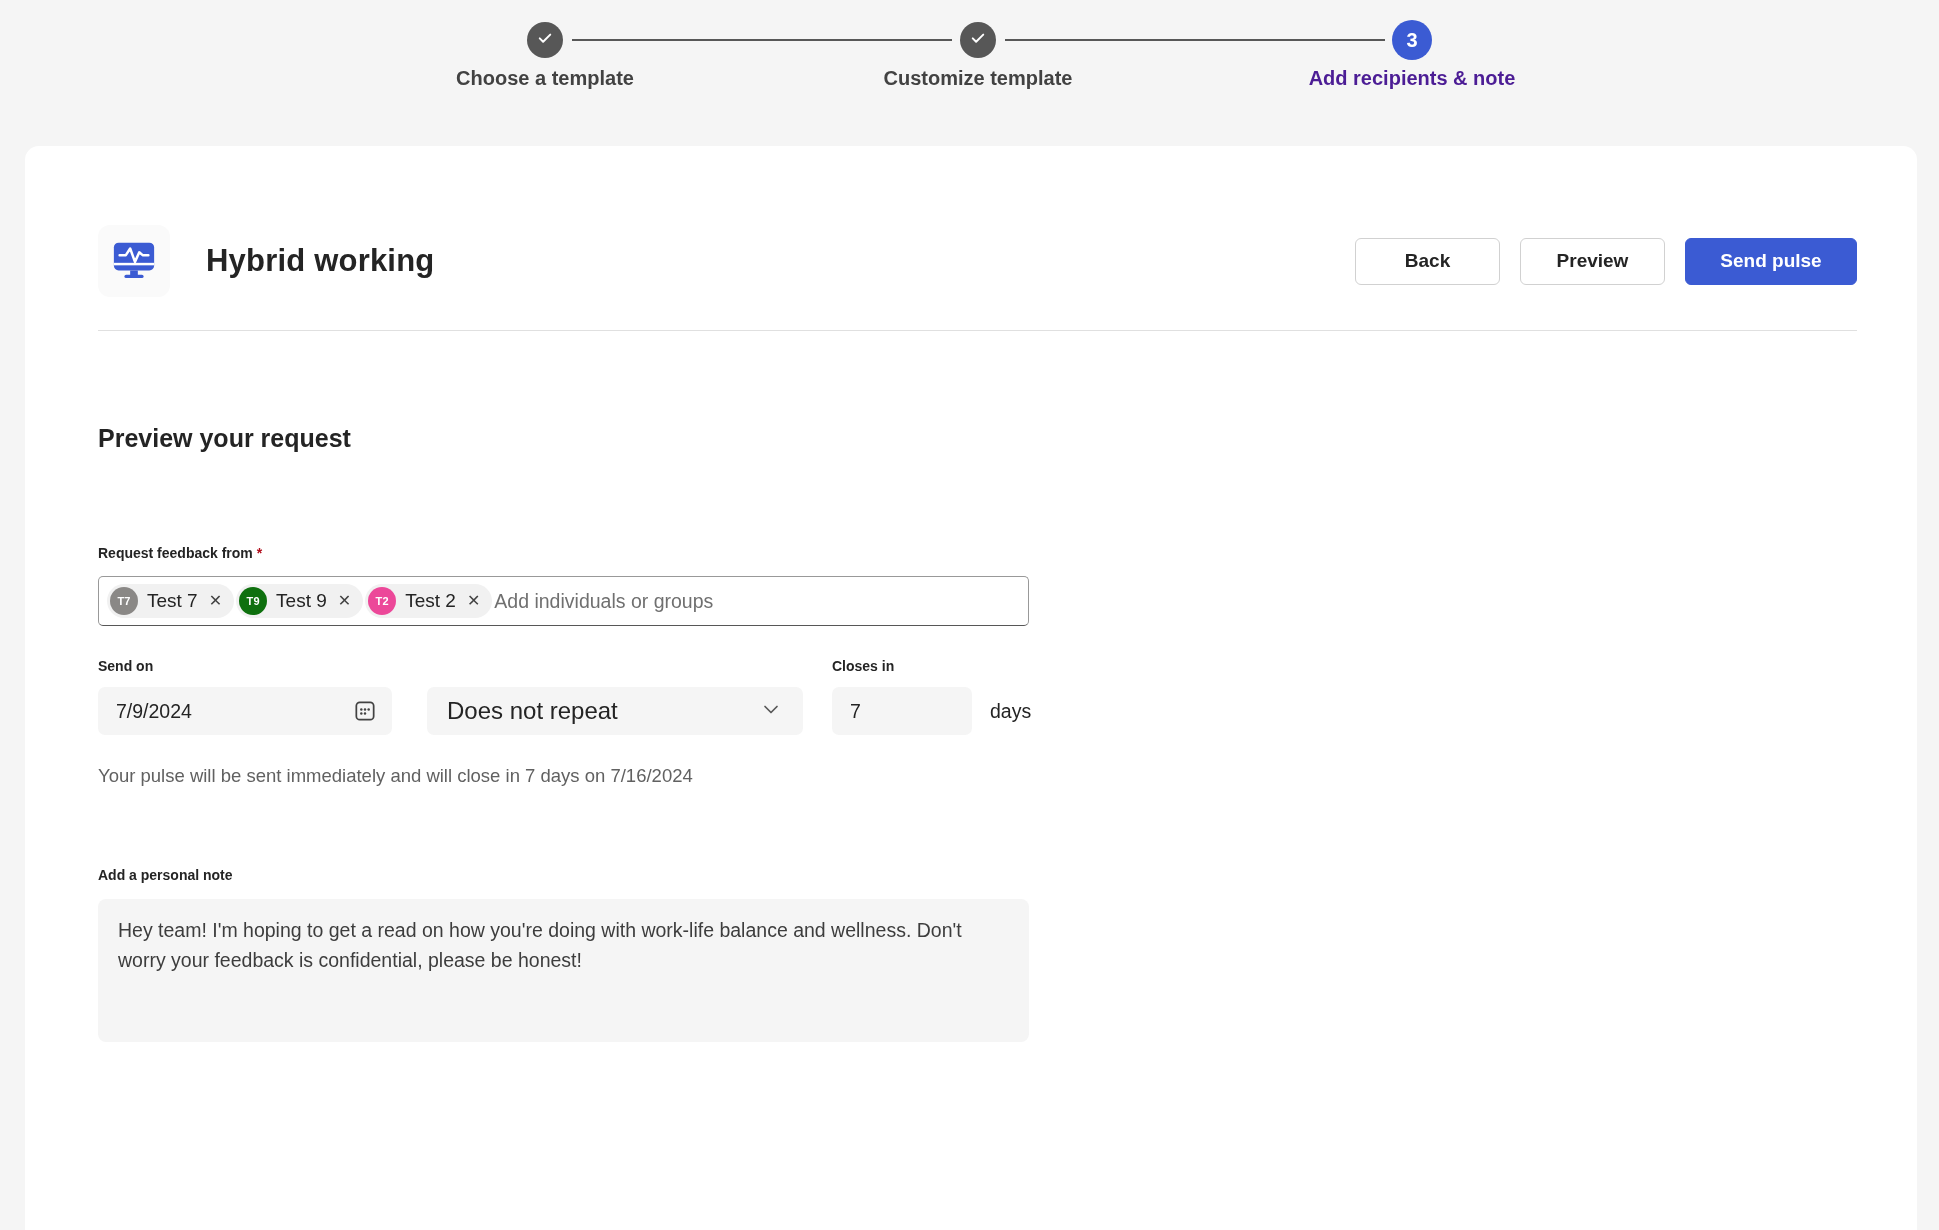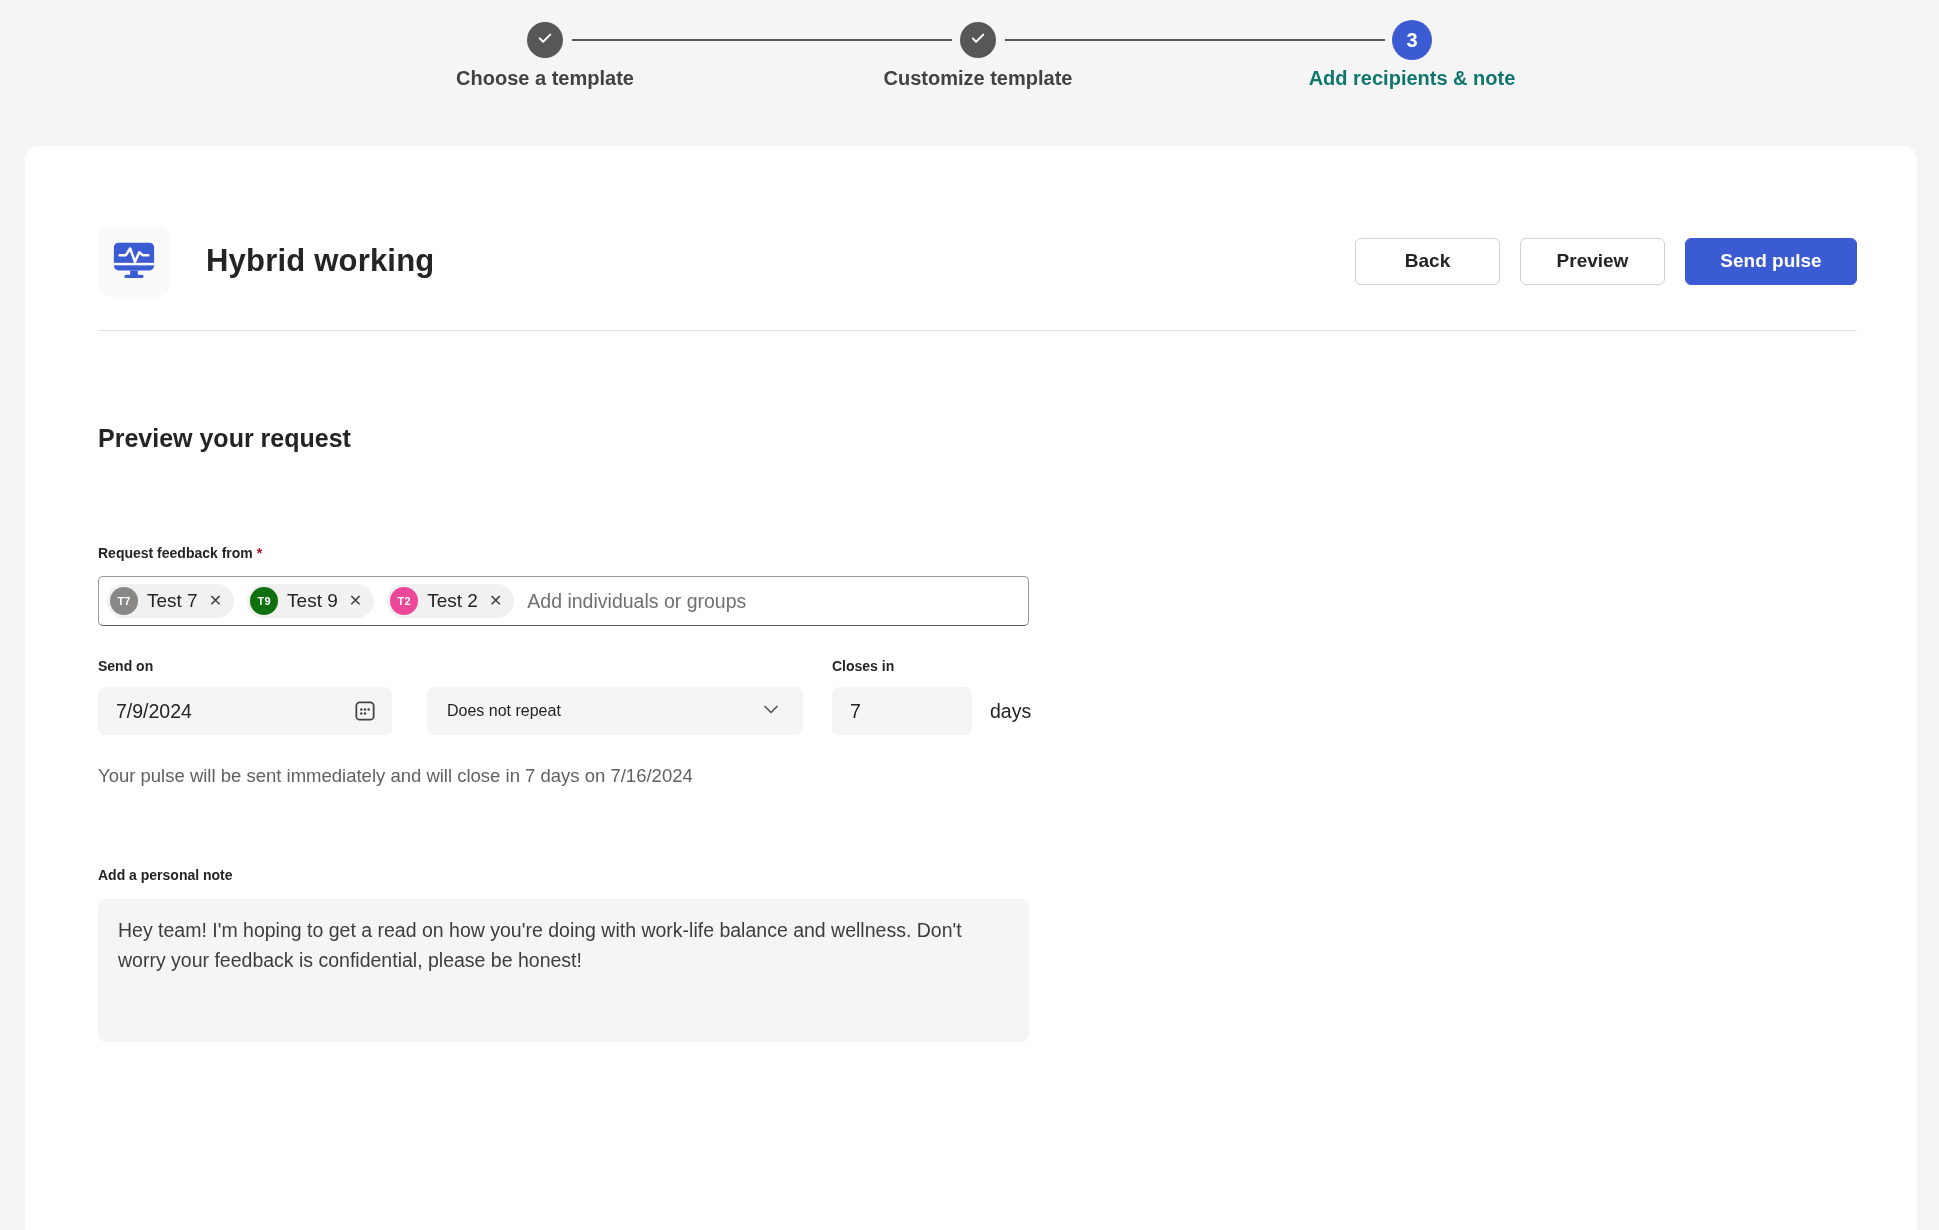--- a/index.html
+++ b/index.html
@@ -21,21 +21,21 @@
   .step-circle.complete { width: 36px; height: 36px; background: #575757; }
   .step-circle.current  { width: 40px; height: 40px; background: #3B5BD3; font-size: 20px; font-weight: 600; }
   .step-circle svg { width: 18px; height: 18px; }
   .step-line { position: absolute; top: 39px; height: 2px; background: #575757; }
   .step-line.l1 { left: 572px;  width: 380px; }
   .step-line.l2 { left: 1005px; width: 380px; }
   .step-label {
     position: absolute; top: 67px; transform: translateX(-50%);
     font-size: 20px; font-weight: 600; color: #424242; white-space: nowrap;
   }
-  .step-label.current { color: #0f766e; text-align: right; }
+  .step-label.current { color: #4c1d95; text-align: right; }
 
   
   .card {
     position: absolute; left: 25px; top: 146px; width: 1892px; height: 1100px;
     background: #FFFFFF; border-radius: 14px;
   }
   .card-inner { padding: 79px 60px 0 73px; }
 
   
   .header-row { display: flex; align-items: center; }
@@ -61,21 +61,21 @@
   .para + .para { margin-top: 22px; }
 
   .field-label { font-size: 14px; font-weight: 700; color: #242424; }
   .required { color: #B10E1C; font-weight: 700; margin-left: 4px; }
 
   
   .picker-label { margin-top: 92px; }
   .people-picker {
     margin-top: 15px; width: 931px; height: 50px;
     border: 1px solid #999999; border-bottom-color: #575757; border-radius: 5px;
-    display: flex; align-items: center; padding: 0 12px 0 8px; gap: 13px; background: #fff;
+    display: flex; align-items: center; padding: 0 12px 0 8px; gap: 2px; background: #fff;
   }
   .chip {
     height: 34px; border-radius: 17px; background: #F1F1F1;
     display: inline-flex; align-items: center; gap: 9px; padding: 0 10px 0 3px; flex: 0 0 auto;
   }
   .chip-avatar {
     width: 28px; height: 28px; border-radius: 50%;
     display: flex; align-items: center; justify-content: center;
     color: #fff; font-size: 11px; font-weight: 700; letter-spacing: 0.2px;
   }
@@ -98,21 +98,21 @@
     height: 48px; background: #F5F5F5; border-radius: 7px; border: none;
     display: flex; align-items: center;
   }
   .date-fld { width: 294px; padding: 0 14px 0 18px; }
   .date-fld input {
     border: none; background: transparent; outline: none; width: 100%;
     font-size: 19.5px; color: #242424; font-family: "Liberation Sans", sans-serif;
   }
   .cal-btn { background: none; border: none; cursor: pointer; display: flex; padding: 0; }
   .repeat-fld { width: 376px; margin-left: 35px; padding: 0 20px; cursor: pointer; justify-content: space-between; }
-  .repeat-fld .val { font-size: 16px; color: #242424; }
+  .repeat-fld .val { font-size: 24px; color: #242424; }
   .days-fld { width: 140px; margin-left: 29px; padding: 0 18px; }
   .days-fld input {
     border: none; background: transparent; outline: none; width: 100%;
     font-size: 19.5px; color: #242424; font-family: "Liberation Sans", sans-serif;
   }
   .days-unit { margin-left: 18px; font-size: 19.5px; color: #242424; }
 
   .helper-text { margin-top: 30px; font-size: 18.5px; color: #616161; }
 
   

